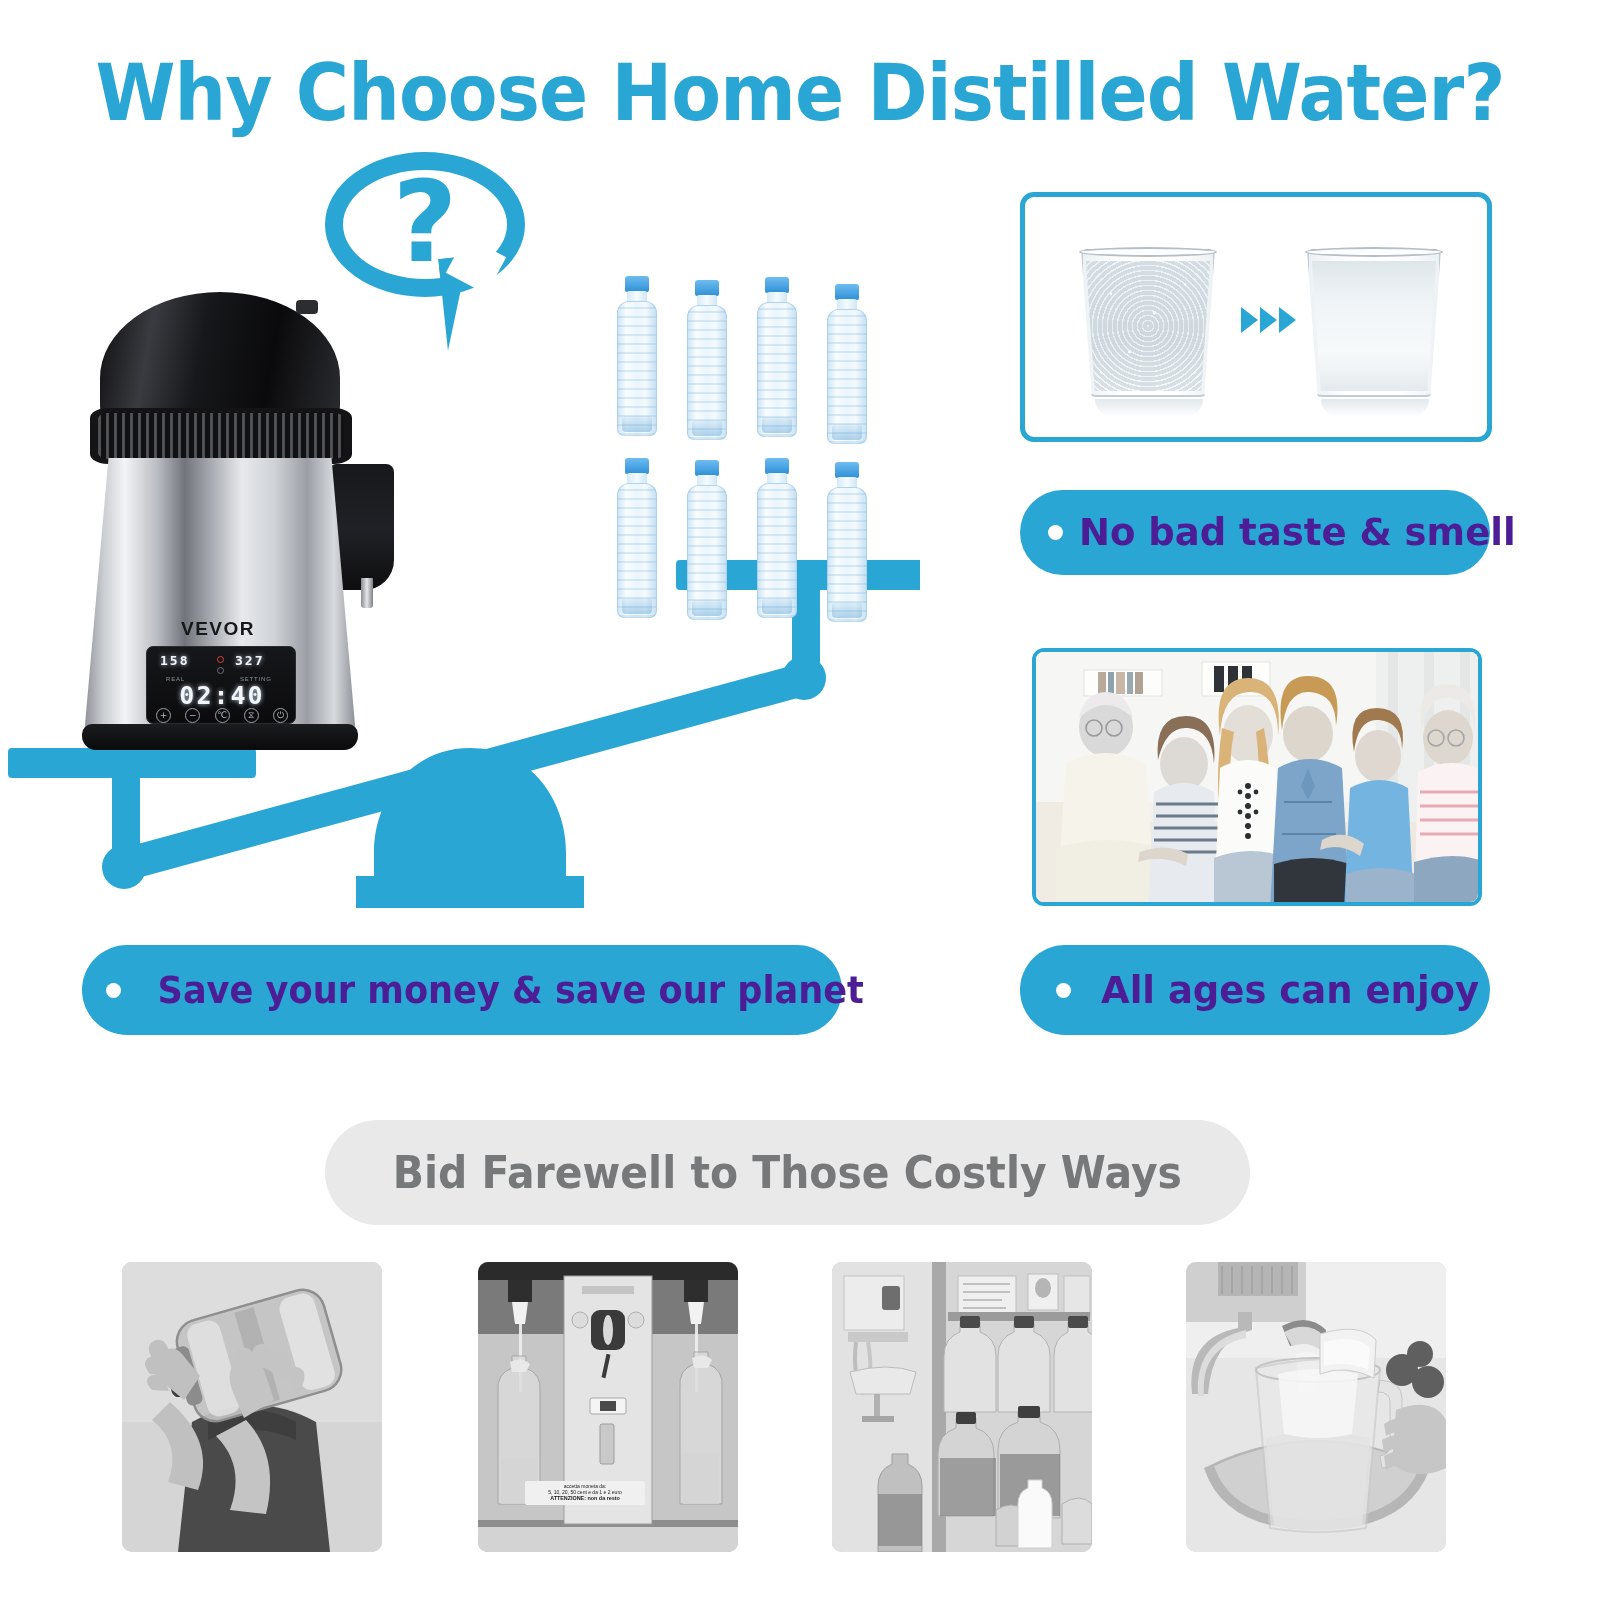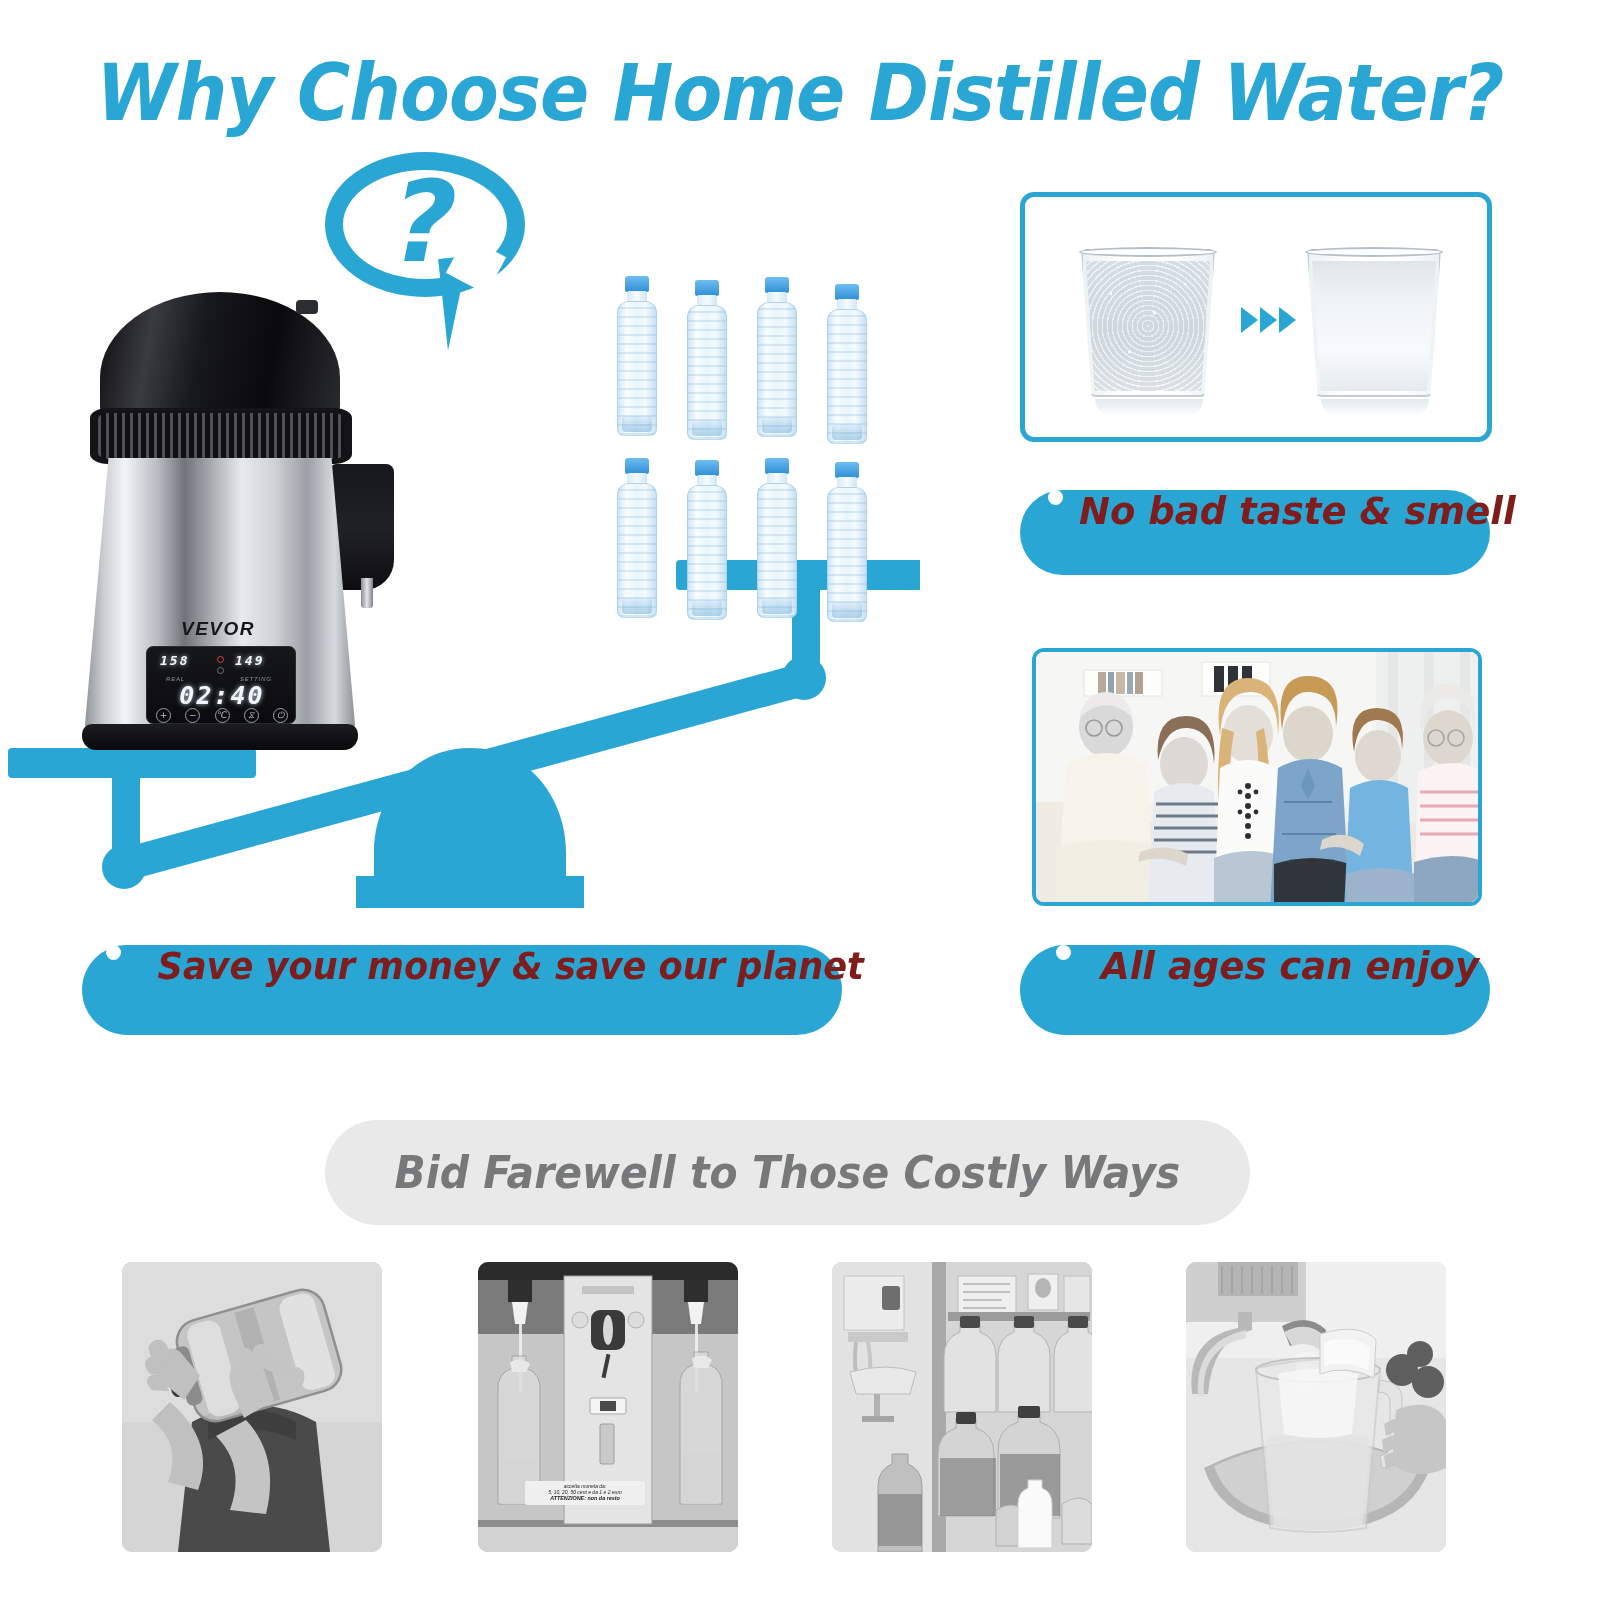--- a/index.html
+++ b/index.html
@@ -10,21 +10,20 @@
     background: #ffffff;
     font-family: "Liberation Sans", sans-serif;
     overflow: hidden;
   }
 
   #page {
     position: relative;
     width: 1600px;
     height: 1600px;
     background: #ffffff;
-    font-style: italic;
   }
 
   
   #title {
     position: absolute;
     top: 48px;
     left: 0;
     width: 1600px;
     text-align: center;
     font-family: "DejaVu Sans", sans-serif;
@@ -265,21 +264,22 @@
     background: linear-gradient(180deg,rgba(120,180,220,.15),rgba(90,160,210,.45));
     border-radius: 4px;
   }
 
   
   .pill {
     position: absolute;
     background: #2aa6d4;
     border-radius: 52px;
     display: flex;
-    color: #7f1d1d;
+    align-items: center;
+    color: #4c1d95;
   }
   .pill .bullet {
     width: 15px; height: 15px;
     border-radius: 50%;
     background: #ffffff;
     flex: 0 0 auto;
   }
   .pill .ptext {
     font-family: "DejaVu Sans", sans-serif;
     font-weight: bold;
@@ -462,21 +462,21 @@
     <div class="dist-body"></div>
     <div class="dist-base"></div>
     <div class="dist-brand">VEVOR</div>
 
     <div class="panel">
       <div class="panel-row">
         <div class="seg seg-real">158</div>
         <div class="lbl lbl-real">REAL</div>
         <div class="dot-red"></div>
         <div class="dot-gray"></div>
-        <div class="seg seg-set">149</div>
+        <div class="seg seg-set">327</div>
         <div class="lbl lbl-set">SETTING</div>
       </div>
       <div class="seg-time">02:40</div>
       <div class="btn-row">
         <div class="pbtn">+</div>
         <div class="pbtn">−</div>
         <div class="pbtn">℃</div>
         <div class="pbtn">⧖</div>
         <div class="pbtn">⏻</div>
       </div>

